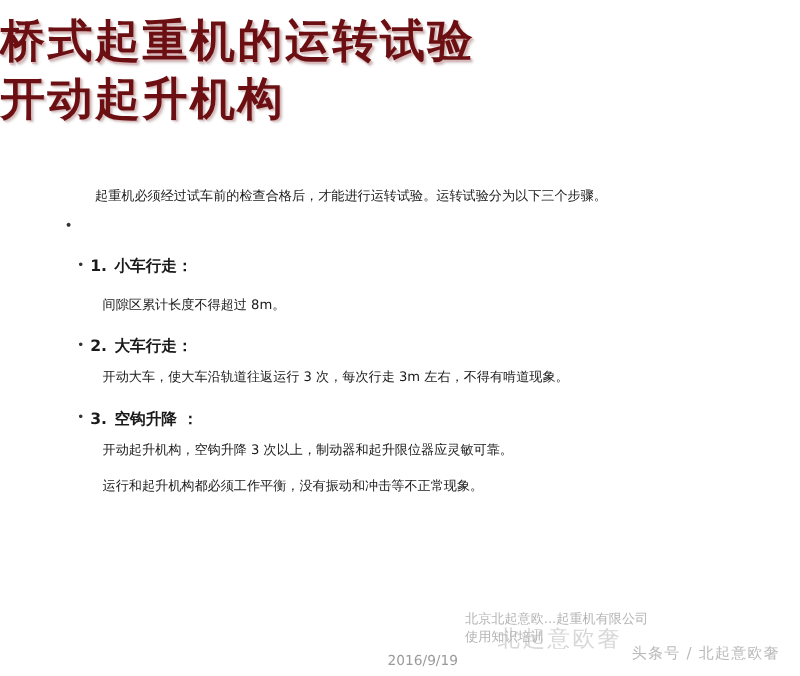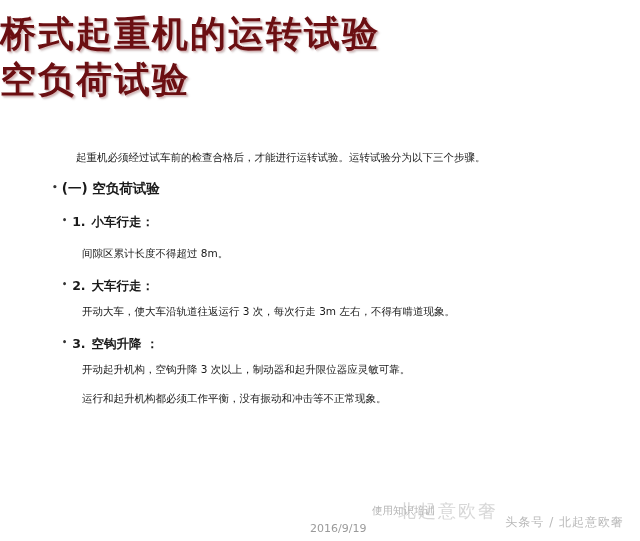--- a/index.html
+++ b/index.html
@@ -132,30 +132,29 @@
     pointer-events: none;
   }
 </style>
 </head>
 <body>
 
 <div class="slide">
 
   <div class="title-block">
     <div class="title-line l1">桥式起重机的运转试验</div>
-    <div class="title-line l2">空负荷试验</div>
+    <div class="title-line l2">开动起升机构</div>
   </div>
 
   <div class="body-wrap">
 
     <p class="p-intro">起重机必须经过试车前的检查合格后，才能进行运转试验。运转试验分为以下三个步骤。</p>
 
     <div class="h-level1">
       <span class="bullet">•</span>
-      <span>(一) 空负荷试验</span>
     </div>
 
     <div class="h-level2">
       <span class="bullet">•</span>
       <span>1.</span>
       <span style="width:6px;display:inline-block"></span>
       <span>小车行走：</span>
     </div>
     <div class="gap-sm"></div>
     <p class="p-body">间隙区累计长度不得超过 8m。</p>
@@ -177,18 +176,19 @@
     <p class="p-body">开动起升机构，空钩升降 3 次以上，制动器和起升限位器应灵敏可靠。</p>
     <div class="gap-md"></div>
     <p class="p-body">运行和起升机构都必须工作平衡，没有振动和冲击等不正常现象。</p>
 
   </div>
 
   <div class="footer">
     <div class="wm-big">北起意欧奢</div>
     <div class="date-stamp">2016/9/19</div>
     <div class="company">
+      <div>北京北起意欧...起重机有限公司</div>
       <div>使用知识培训</div>
     </div>
     <div class="wm-brand">头条号 / 北起意欧奢</div>
   </div>
 
 </div>
 
 </body></html>

